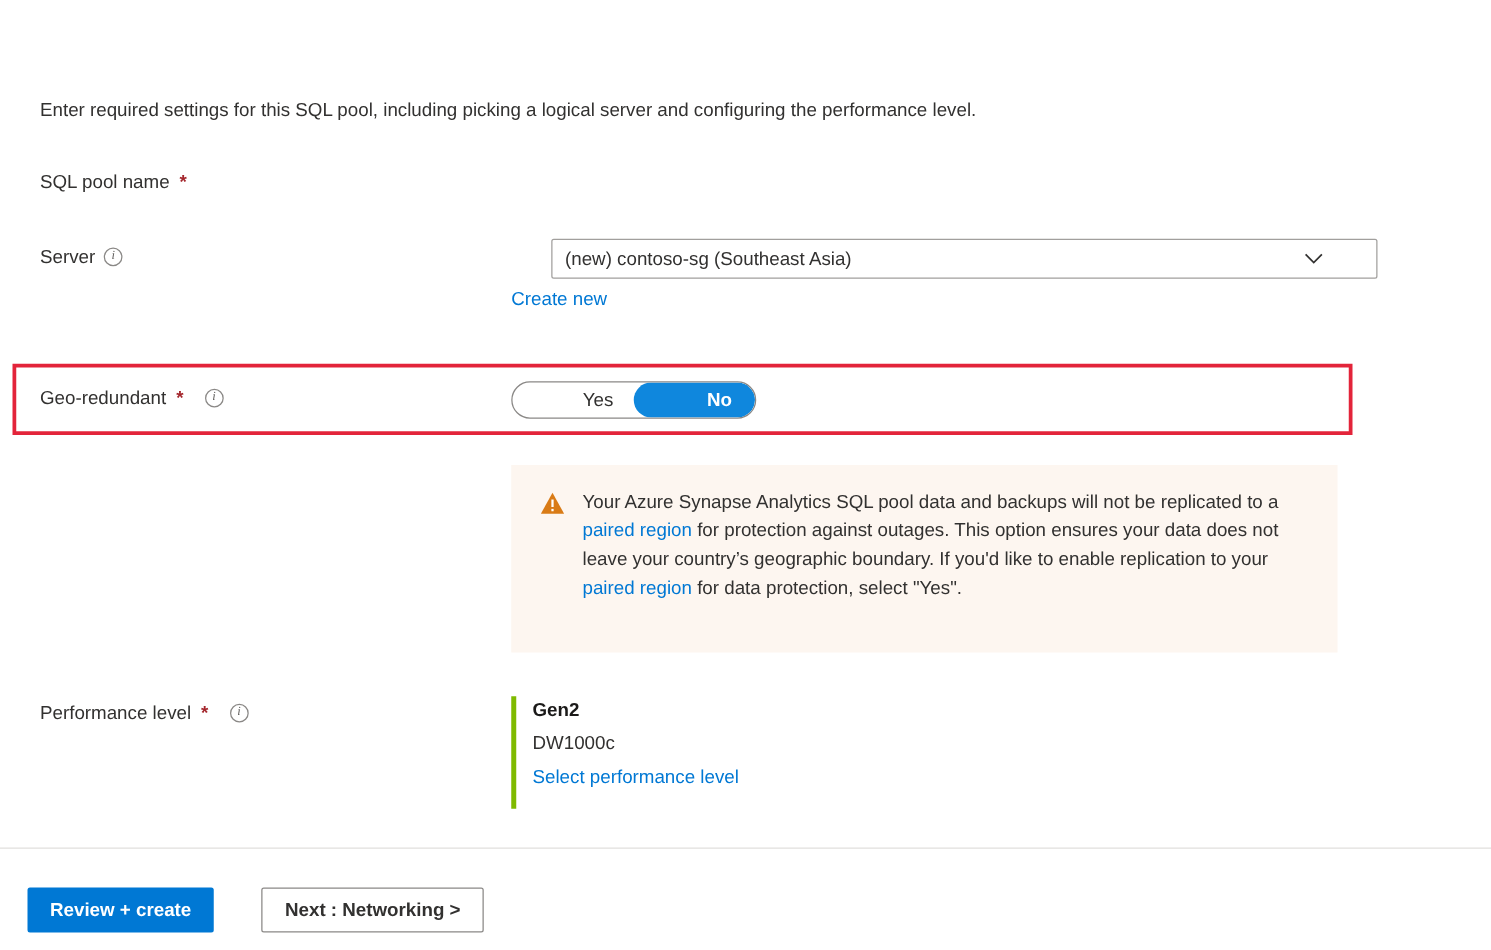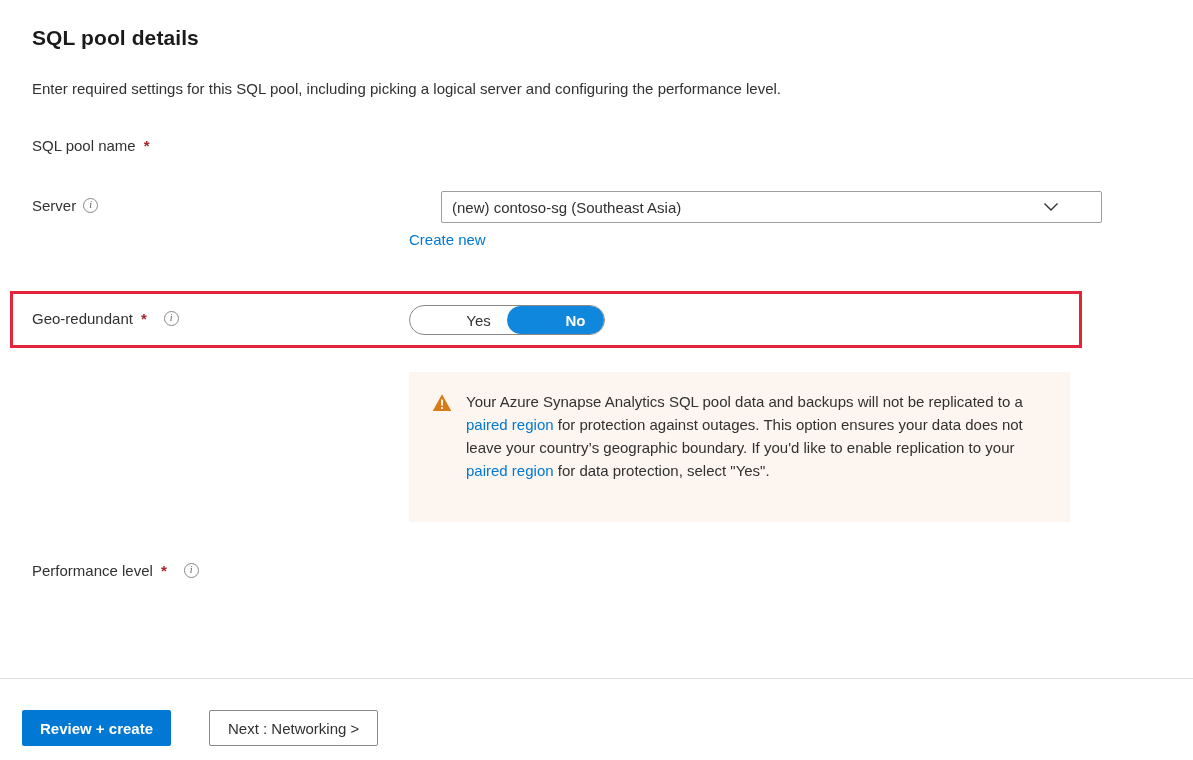--- a/index.html
+++ b/index.html
@@ -247,30 +247,29 @@
   }
   .btn-secondary {
     height: 36px;
     padding: 0 18px;
     background: #ffffff;
     color: #323130;
     border: 1px solid #8a8886;
     border-radius: 2px;
     font-family: "Liberation Sans", sans-serif;
     font-size: 15px;
-    font-weight: 400;
+    font-weight: 700;
     cursor: pointer;
   }
 </style>
 </head>
 <body>
 
 <div class="page">
 
-  <div class="section-title">SQL pool details</div>
   <div class="section-desc">Enter required settings for this SQL pool, including picking a logical server and configuring the performance level.</div>
 
   <div class="form-row" style="top:131px; height:40px;">
     <div class="label-cell" style="top:6px;">
       <span>SQL pool name</span>
       <span class="req-star">*</span>
     </div>
   </div>
 
   <div class="form-row" style="top:191px; height:60px;">
@@ -319,20 +318,25 @@
   </div>
 
   <div class="form-row" style="top:562px; height:32px;">
     <div class="label-cell" style="top:0;">
       <span>Performance level</span>
       <span class="req-star">*</span>
       <span class="info-icon" style="margin-left:10px;">i</span>
     </div>
   </div>
 
+  <div class="perf-card">
+    <div class="perf-gen">Gen2</div>
+    <div class="perf-dw">DW1000c</div>
+    <a class="link perf-link">Select performance level</a>
+  </div>
 
   <div class="divider"></div>
   <div class="footer">
     <button class="btn-primary">Review + create</button>
     <button class="btn-secondary">Next : Networking &gt;</button>
   </div>
 
 </div>
 
 </body></html>

